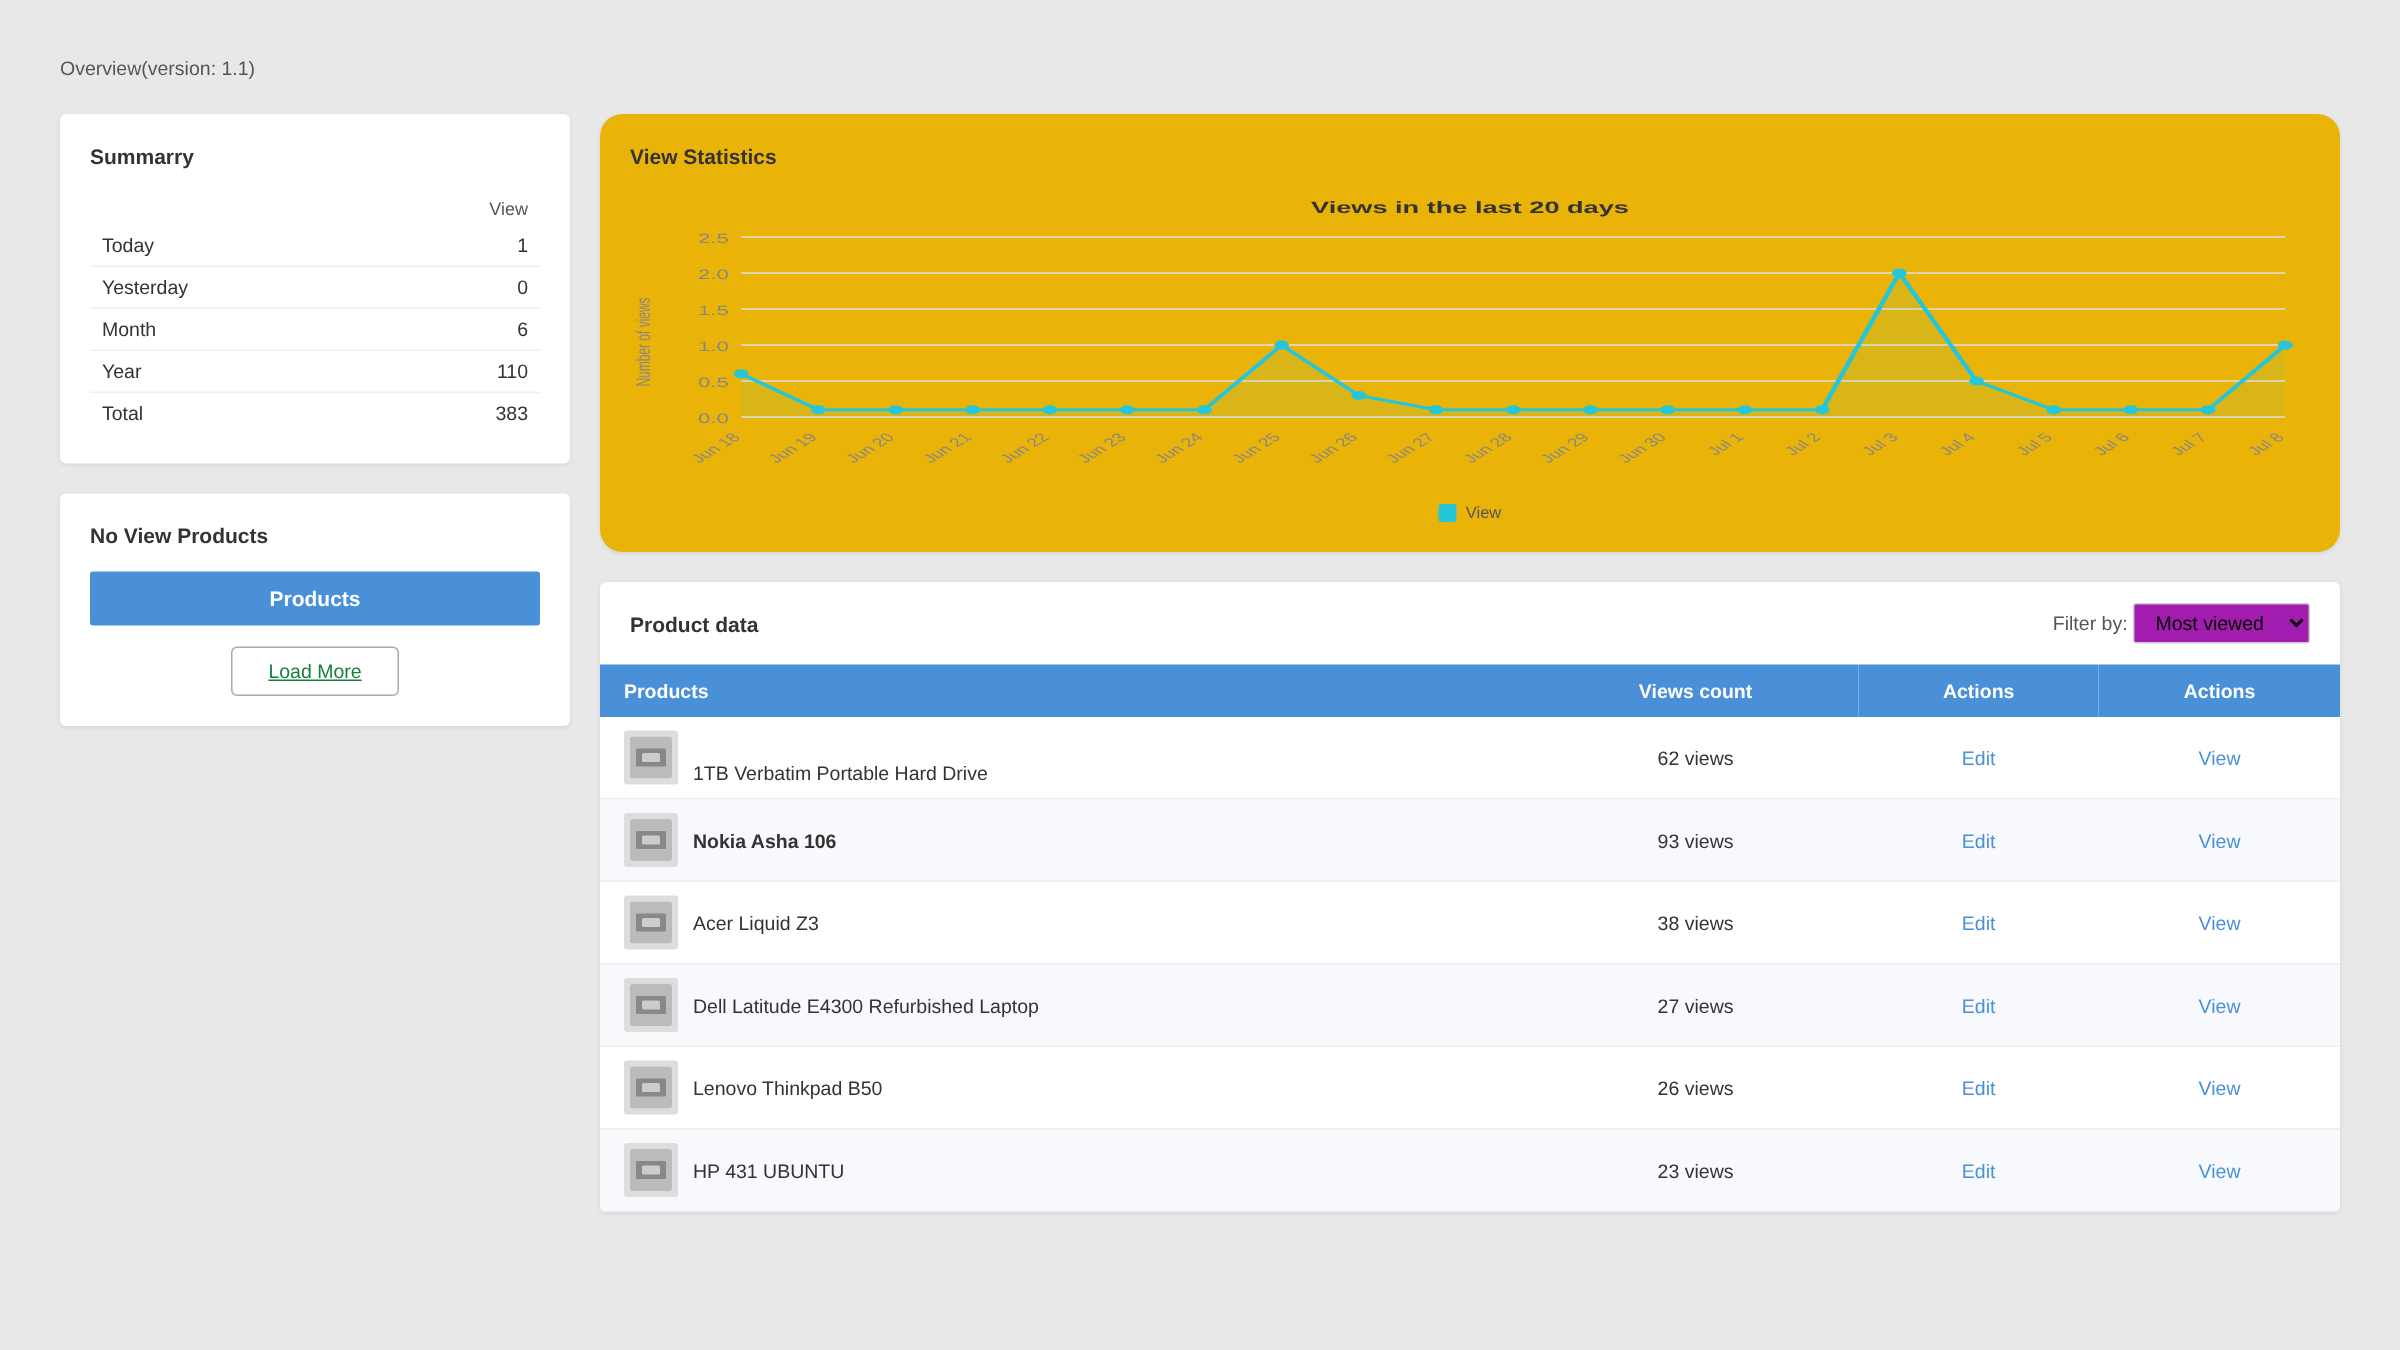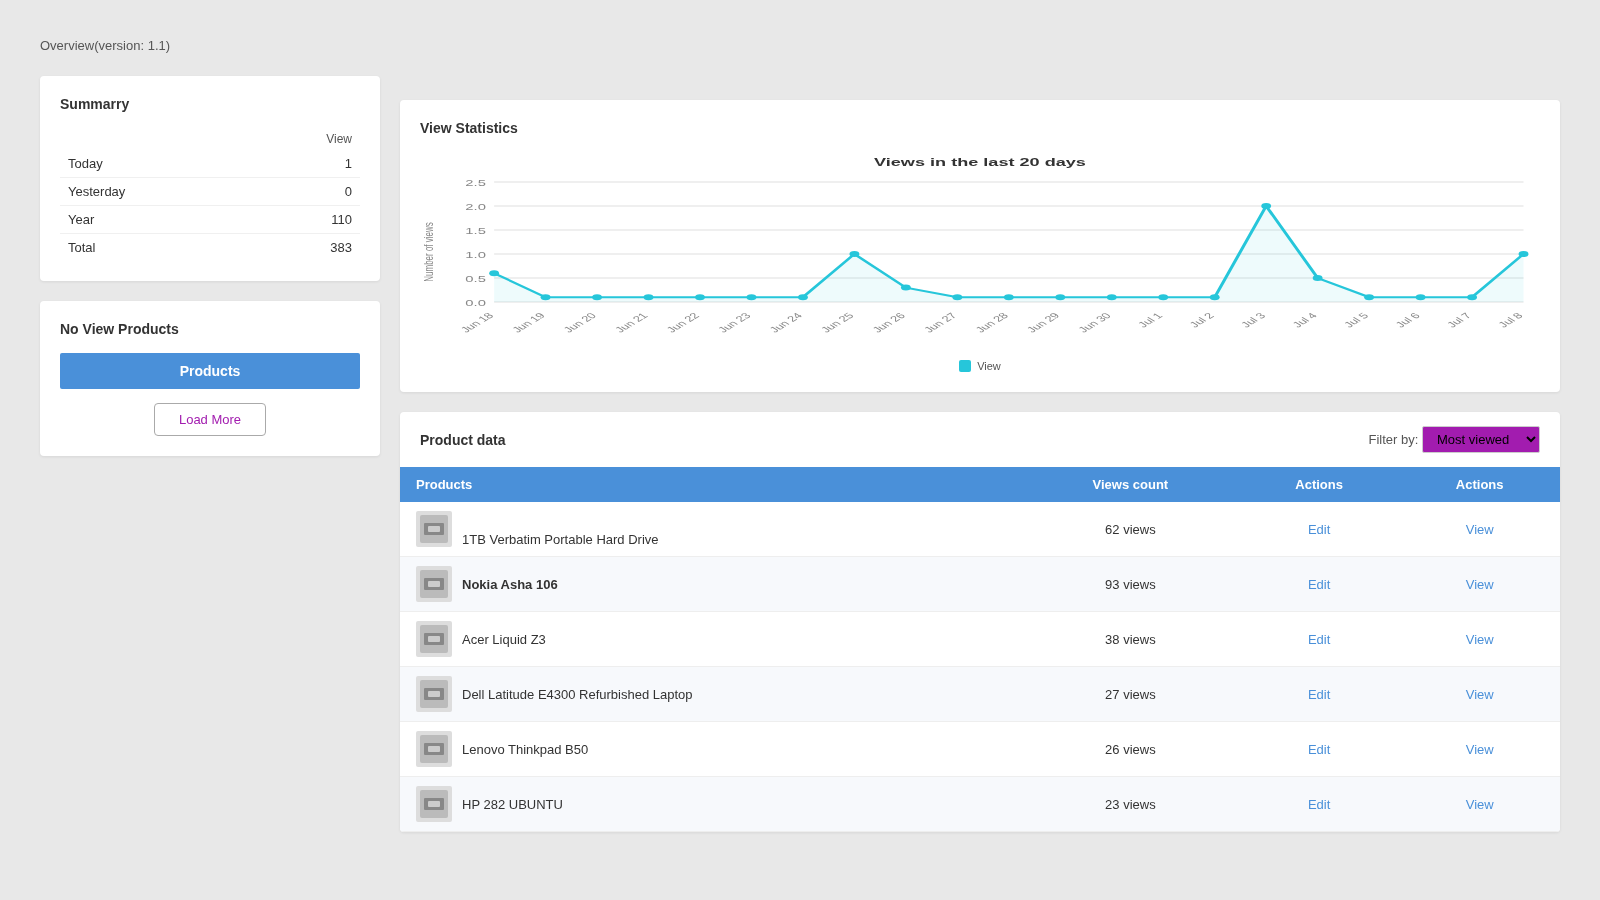--- a/index.html
+++ b/index.html
@@ -82,34 +82,34 @@
       font-size: 14px;
       font-weight: bold;
       cursor: pointer;
       border-radius: 2px;
       margin-bottom: 14px;
     }
     .load-more-btn {
       display: block;
       margin: 0 auto;
       background: #fff;
-      color: #a21caf;
+      color: #15803d;
       border: 1px solid #aaa;
       padding: 8px 24px;
       font-size: 13px;
       cursor: pointer;
       border-radius: 4px;
+      text-decoration: underline;
     }
     
     .chart-card {
-      background: #ffffff;
-      border-radius: 4px;
+      background: #eab308;
+      border-radius: 15px;
       padding: 20px;
       box-shadow: 0 1px 3px rgba(0,0,0,0.08);
-      margin-top: 24px;
     }
     .chart-container {
       position: relative;
       width: 100%;
       height: 200px;
     }
     svg.chart-svg {
       width: 100%;
       height: 100%;
     }
@@ -237,20 +237,24 @@
           </tr>
         </thead>
         <tbody id="summary-tbody">
             <tr>
     <td>Today</td>
     <td>1</td>
   </tr>
             <tr>
     <td>Yesterday</td>
     <td>0</td>
+  </tr>
+            <tr>
+    <td>Month</td>
+    <td>6</td>
   </tr>
             <tr>
     <td>Year</td>
     <td>110</td>
   </tr>
             <tr>
     <td>Total</td>
     <td>383</td>
   </tr>
           </tbody>
@@ -443,21 +447,21 @@
             <tr>
               <td>
     <div style="display:flex;align-items:center;">
       <div class="thumb-svg">
         <svg viewBox="0 0 28 28" fill="none" xmlns="http://www.w3.org/2000/svg">
           <rect width="28" height="28" rx="2" fill="#bbb"></rect>
           <rect x="4" y="8" width="20" height="12" rx="1" fill="#888"></rect>
           <rect x="8" y="11" width="12" height="6" rx="1" fill="#ccc"></rect>
         </svg>
       </div>
-      <span>HP 282 UBUNTU</span>
+      <span>HP 431 UBUNTU</span>
     </div>
   </td>
               <td>23 views</td>
               <td><span class="action-link">Edit</span></td>
               <td><span class="action-link">View</span></td>
             </tr>
           </tbody>
       </table>
 
     </div>

